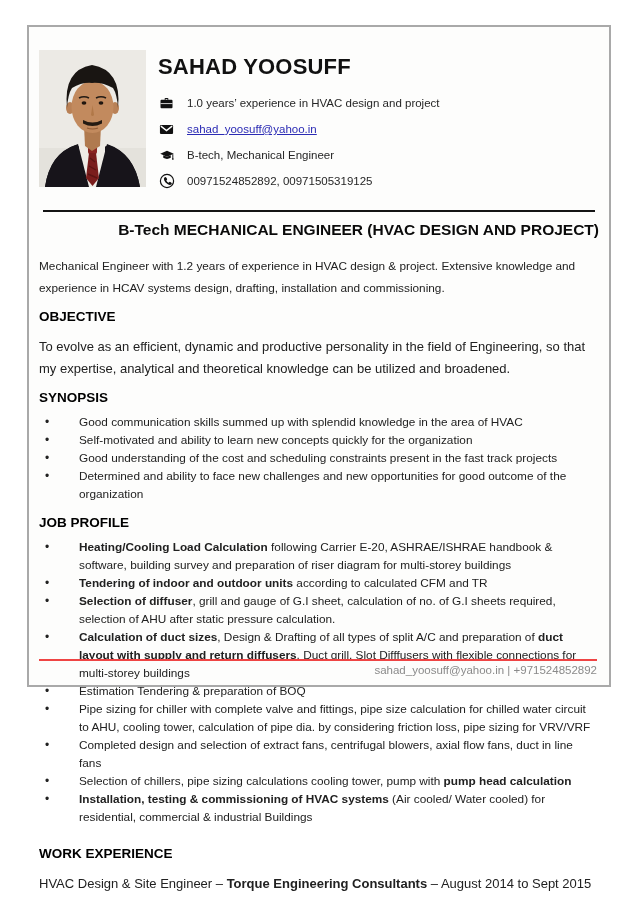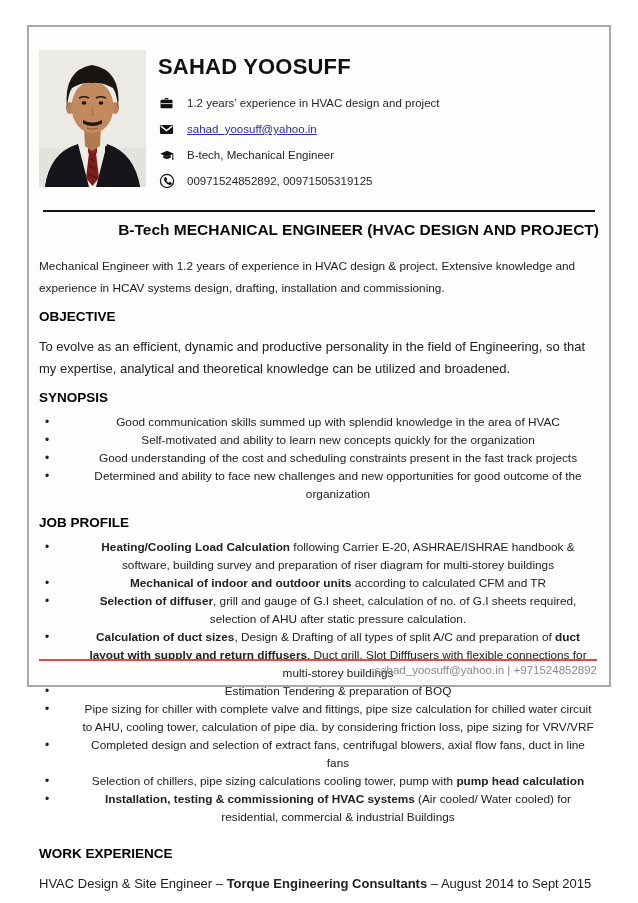--- a/index.html
+++ b/index.html
@@ -29,21 +29,21 @@
   .rule-black{border:0;border-top:2px solid var(--c-rule);margin:16px 4px 0 4px;}
   .title{margin-top:9px;text-align:right;font-size:15.5px;font-weight:bold;color:#0a0a0a;}
   .summary{margin-top:16px;font-size:11.8px;line-height:22px;}
   .section-heading{margin-top:10px;font-size:13.5px;font-weight:bold;color:var(--c-heading);}
   [data-name="section-heading-job-profile"]{margin-top:12px;}
   [data-name="section-heading-work-experience"]{margin-top:20px;}
   .paragraph{margin-top:12px;font-size:13px;line-height:22px;}
   .bullet-list{margin-top:8px;}
   .bullet-row{display:flex;font-size:11.8px;line-height:18px;}
   .bullet-dot{width:40px;flex:none;padding-left:6px;box-sizing:border-box;font-size:12px;}
-  .bullet-text{flex:1;padding-right:2px;text-align:center;}
+  .bullet-text{flex:1;padding-right:2px;}
   .b{font-weight:bold;}
   .footer{
     position:absolute;left:10px;right:12px;bottom:2px;height:19px;
     border-top:2px solid #ef4444;padding-top:3px;box-sizing:content-box;
     text-align:right;font-size:11.5px;color:var(--c-footer);
   }
 </style>
 </head>
 <body>
 
@@ -92,21 +92,21 @@
       <div class="contact-list" data-name="contact-list">
 
         <div class="contact-row" data-name="experience-row">
           <span class="contact-icon" data-name="briefcase-icon">
             <svg width="15" height="15" viewBox="0 0 16 16">
                 <path d="M6 4 V3 q0-1 1-1 h2 q1 0 1 1 v1 h-1.2 V3.2 H7.2 V4 Z" fill="#111"></path>
                 <rect x="1.6" y="4" width="12.8" height="9" rx="1" fill="#111"></rect>
                 <rect x="1.6" y="7.6" width="12.8" height="1" fill="#fdfdfc" opacity=".85"></rect>
               </svg>
           </span>
-          <span class="contact-text" data-name="experience-text">1.2 years’ experience in HVAC design and project</span>
+          <span class="contact-text" data-name="experience-text">1.0 years’ experience in HVAC design and project</span>
         </div>
 
         <div class="contact-row" data-name="email-row">
           <span class="contact-icon" data-name="envelope-icon">
             <svg width="15" height="15" viewBox="0 0 16 16">
                 <rect x="1" y="3.2" width="14" height="9.6" rx="1.2" fill="#111"></rect>
                 <path d="M2 4.4 L8 9.2 L14 4.4" stroke="#fdfdfc" stroke-width="1.5" fill="none"></path>
               </svg>
           </span>
           <a class="contact-text link" data-name="email-link">sahad_yoosuff@yahoo.in</a>
@@ -167,21 +167,21 @@
         </div>
       </div>
       <div class="section-heading" data-name="section-heading-job-profile">JOB PROFILE</div>
       <div class="bullet-list" data-name="job-profile-list">
         <div class="bullet-row" data-name="list-item">
           <span class="bullet-dot" data-name="bullet-icon">•</span>
           <span class="bullet-text" data-name="list-item-text"><span class="b" data-name="bold-text-segment">Heating/Cooling Load Calculation</span><span data-name="text-segment"> following Carrier E-20, ASHRAE/ISHRAE handbook &amp; software, building survey and preparation of riser diagram for multi-storey buildings</span></span>
         </div>
         <div class="bullet-row" data-name="list-item">
           <span class="bullet-dot" data-name="bullet-icon">•</span>
-          <span class="bullet-text" data-name="list-item-text"><span class="b" data-name="bold-text-segment">Mechanical of indoor and outdoor units</span><span data-name="text-segment"> according to calculated CFM and TR</span></span>
+          <span class="bullet-text" data-name="list-item-text"><span class="b" data-name="bold-text-segment">Tendering of indoor and outdoor units</span><span data-name="text-segment"> according to calculated CFM and TR</span></span>
         </div>
         <div class="bullet-row" data-name="list-item">
           <span class="bullet-dot" data-name="bullet-icon">•</span>
           <span class="bullet-text" data-name="list-item-text"><span class="b" data-name="bold-text-segment">Selection of diffuser</span><span data-name="text-segment">, grill and gauge of G.I sheet, calculation of no. of G.I sheets required, selection of AHU after static pressure calculation.</span></span>
         </div>
         <div class="bullet-row" data-name="list-item">
           <span class="bullet-dot" data-name="bullet-icon">•</span>
           <span class="bullet-text" data-name="list-item-text"><span class="b" data-name="bold-text-segment">Calculation of duct sizes</span><span data-name="text-segment">, Design &amp; Drafting of all types of split A/C and preparation of </span><span class="b" data-name="bold-text-segment">duct layout with supply and return diffusers</span><span data-name="text-segment">, Duct grill, Slot Difffusers with flexible connections for multi-storey buildings</span></span>
         </div>
         <div class="bullet-row" data-name="list-item">

